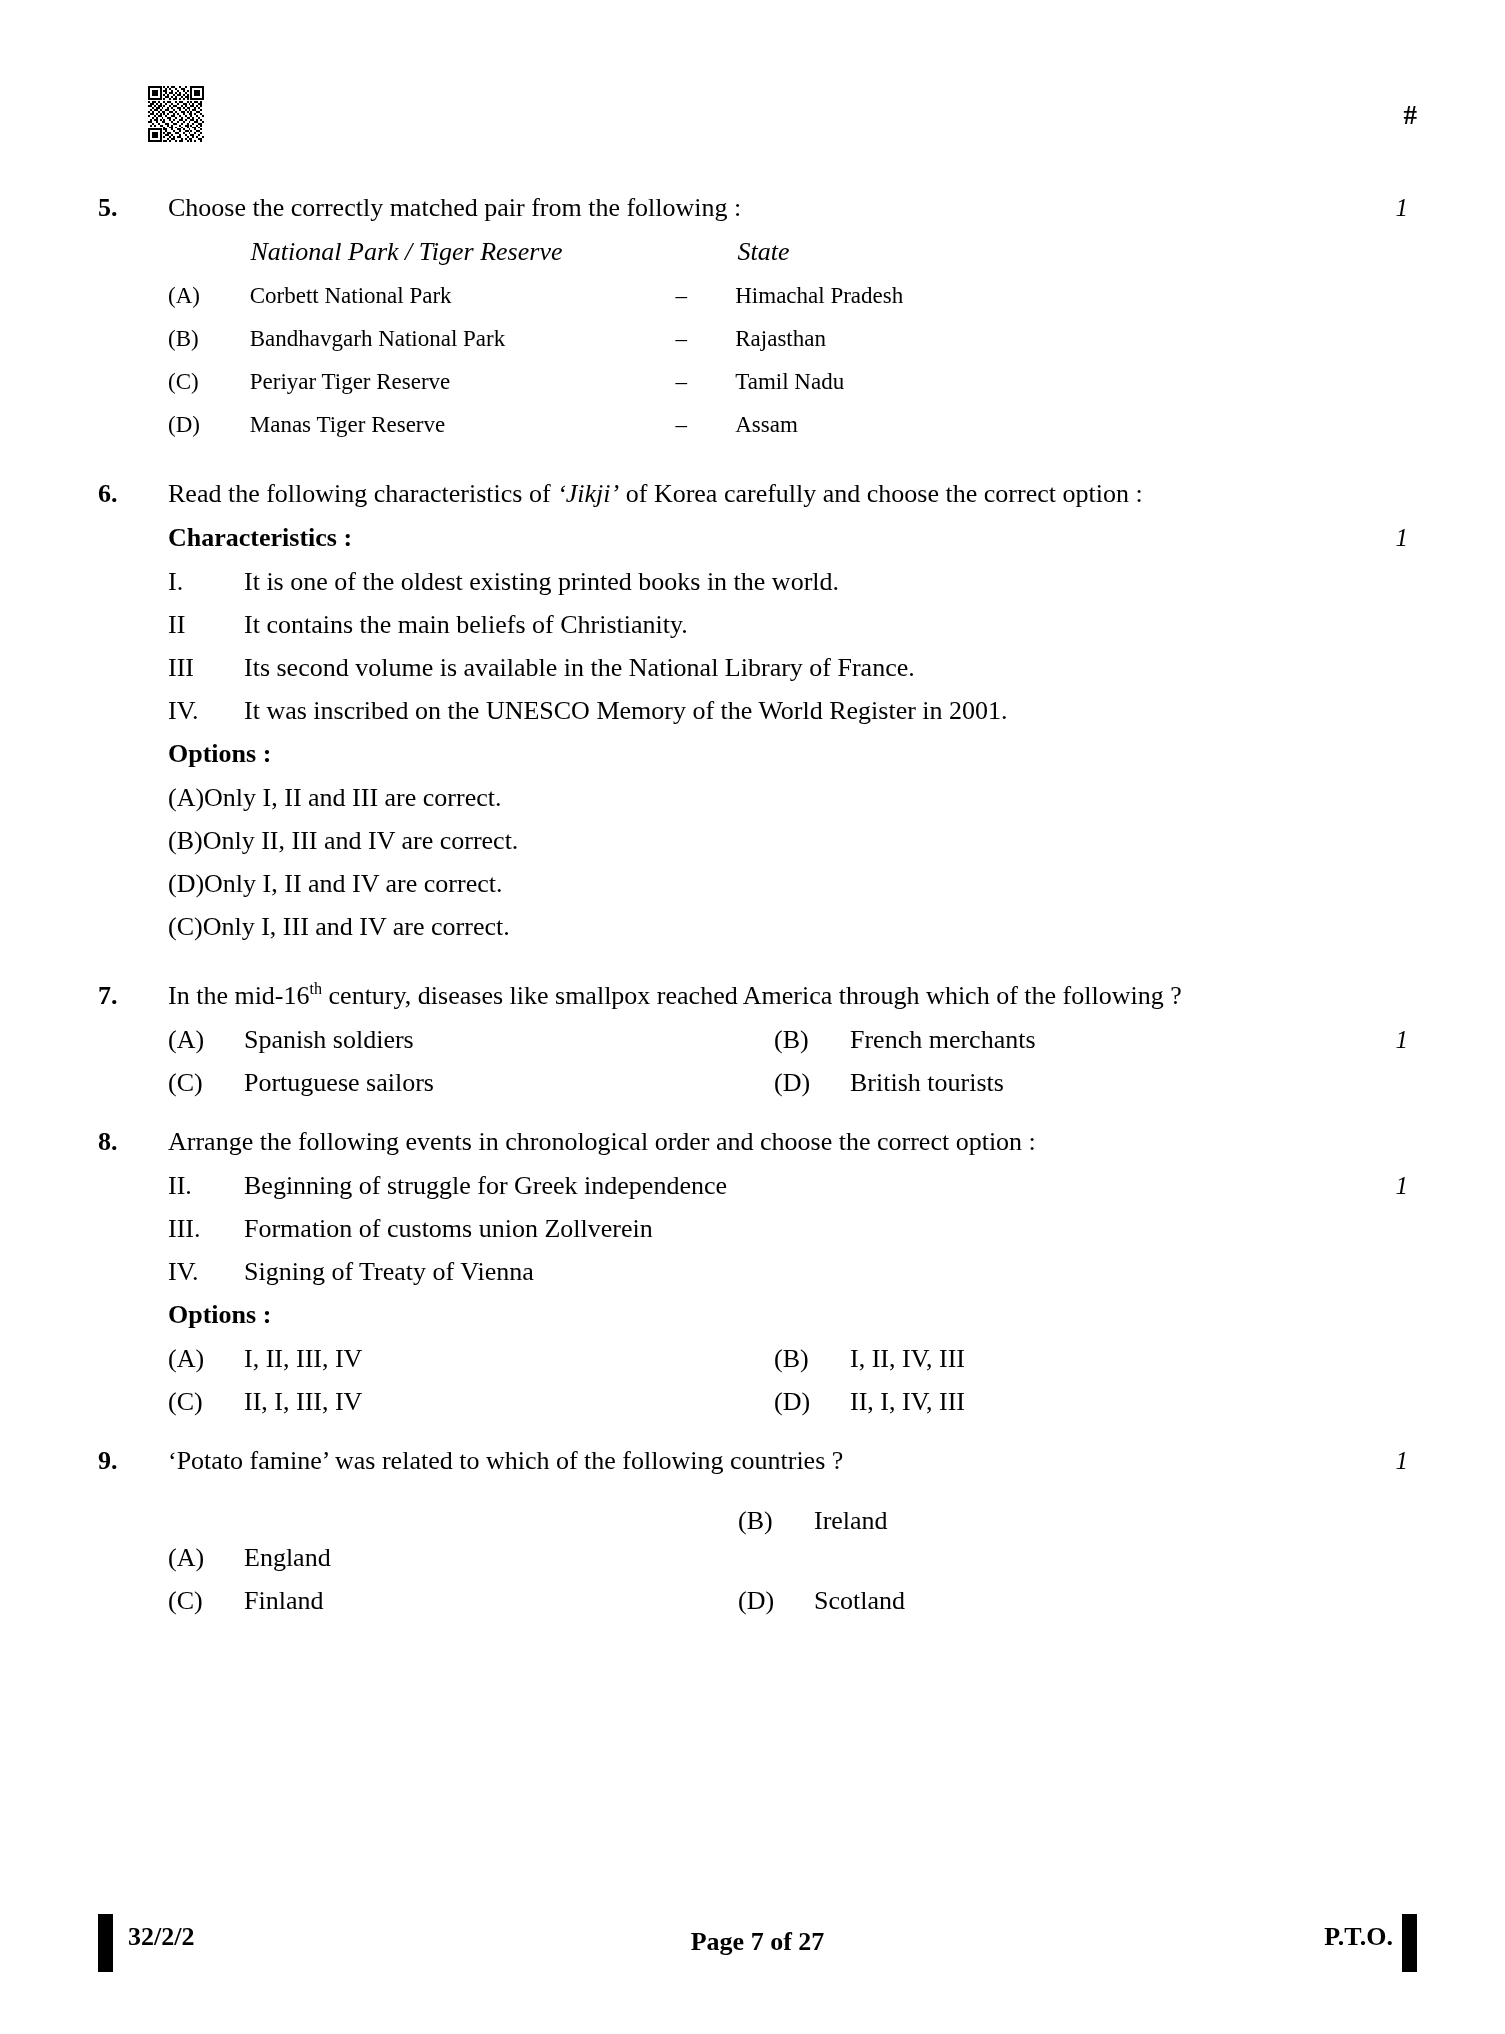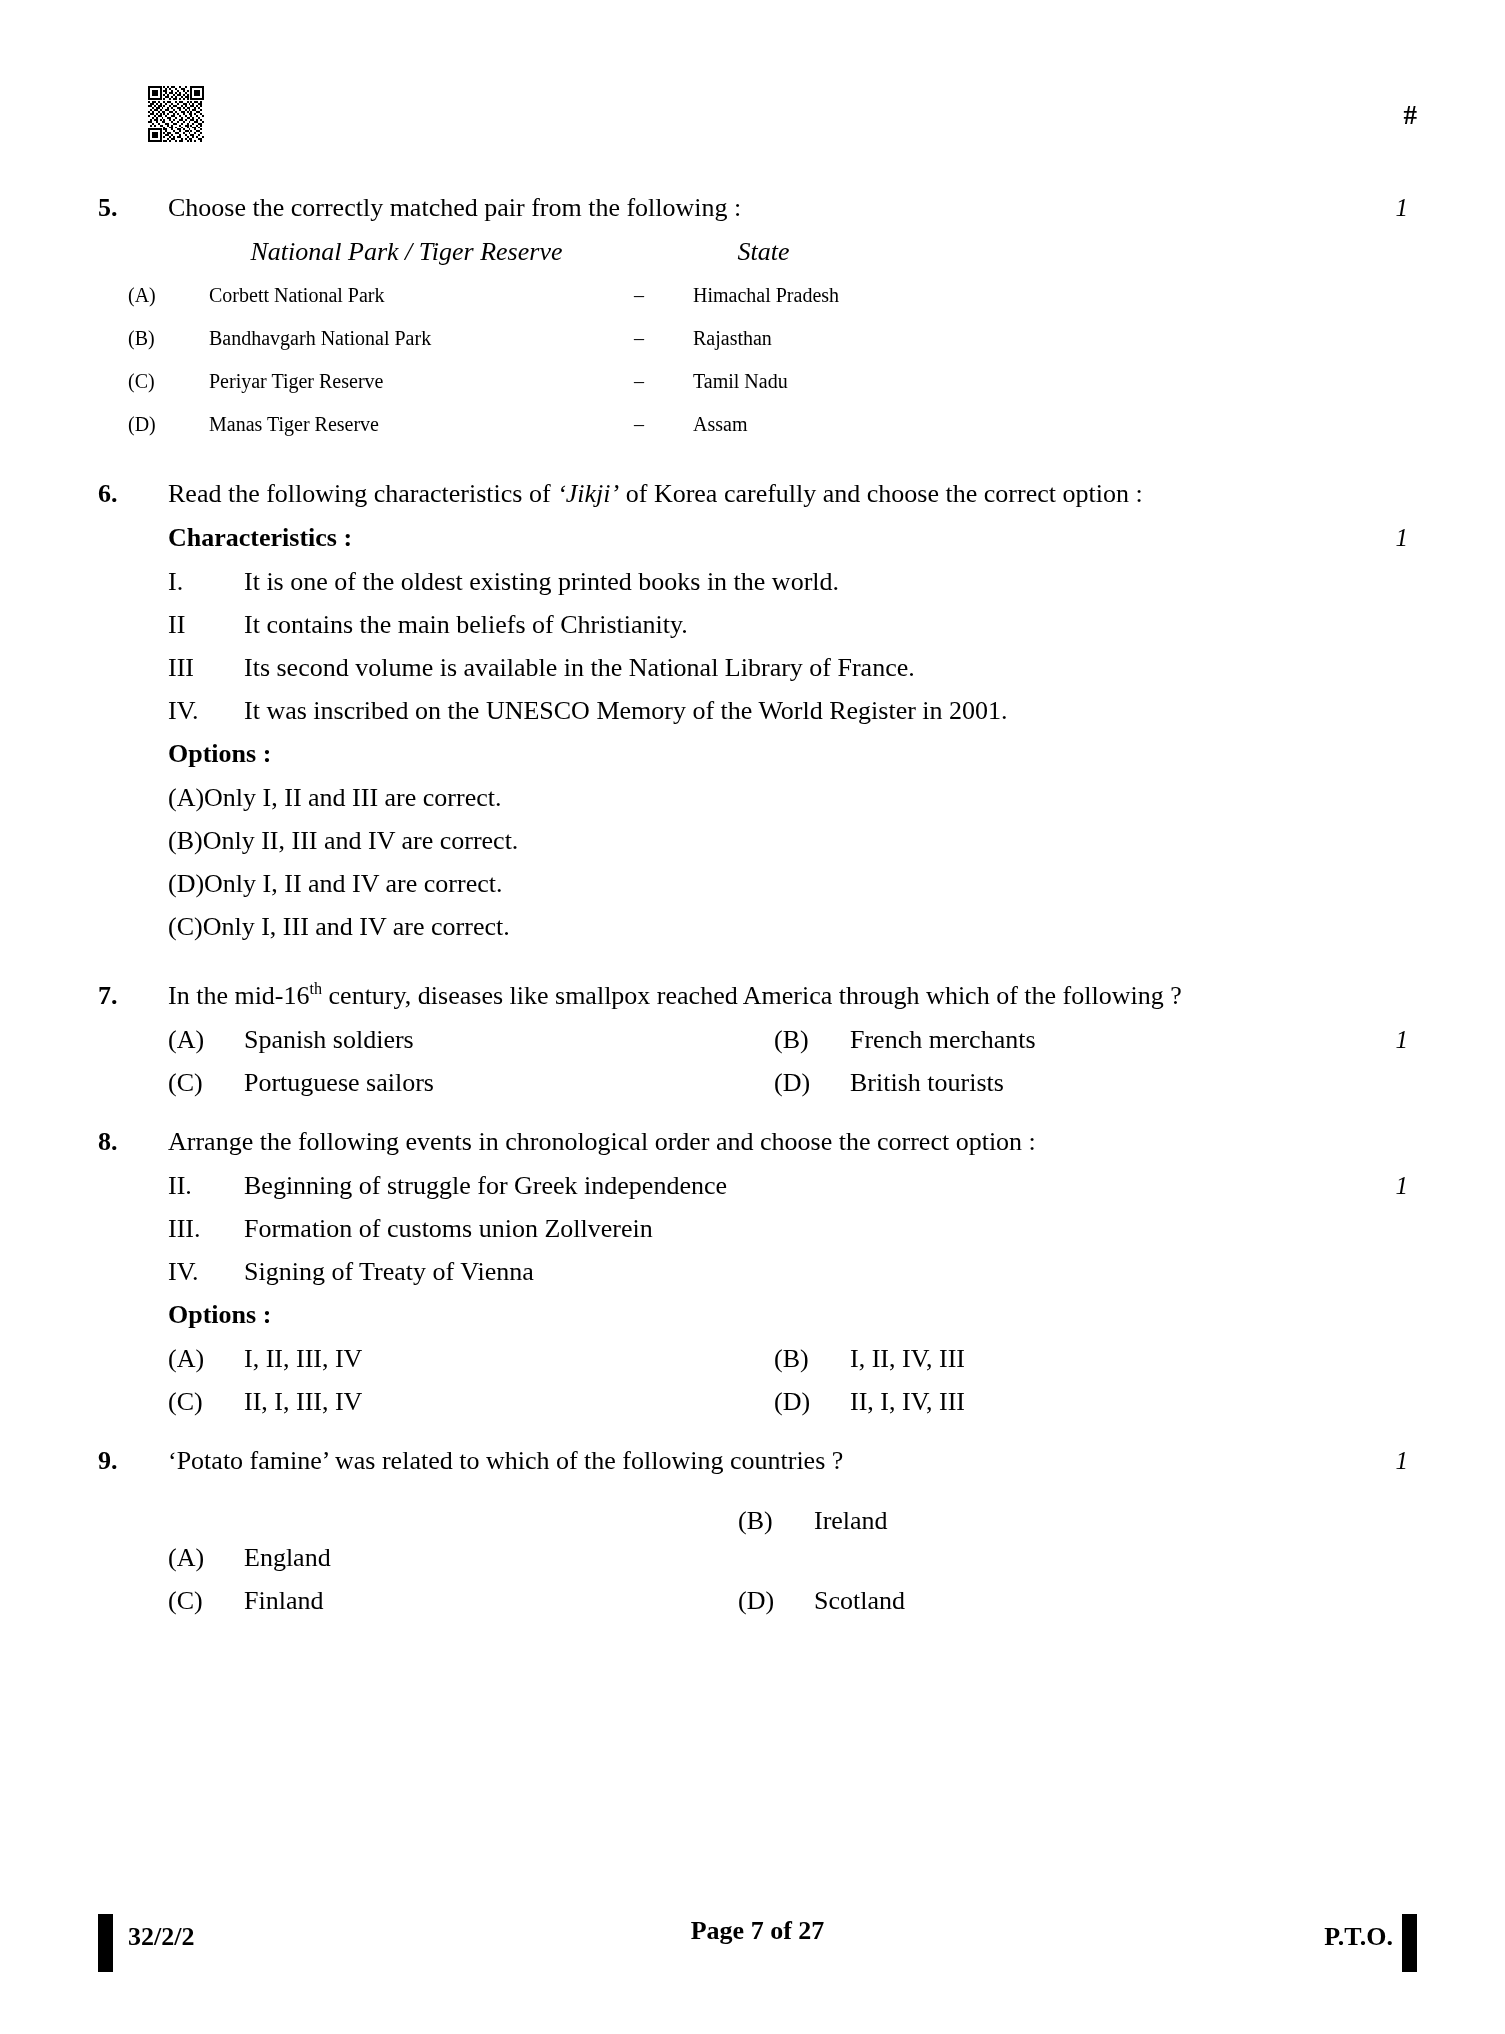--- a/index.html
+++ b/index.html
@@ -117,22 +117,22 @@
     line-height: 44px;
     font-style: italic;
   }
   .pair-head .c1 { display: inline-block; width: 76px; }
   .pair-head .c2 { display: inline-block; width: 420px; }
   .pair-head .c3 { display: inline-block; width: 54px; }
   .pair-head .c4 { display: inline-block; }
 
   .pair-row {
     position: relative;
-    margin-left: 30px;
-    font-size: 20px;
+    margin-left: 70px;
+    font-size: 23px;
     line-height: 43px;
   }
   .pair-row .c1 { display: inline-block; width: 76px; }
   .pair-row .c2 { display: inline-block; width: 420px; }
   .pair-row .c3 { display: inline-block; width: 54px; }
   .pair-row .c4 { display: inline-block; }
 
   
   .roman-row {
     position: relative;
@@ -196,21 +196,21 @@
     position: absolute;
     left: 30px;
     top: 8px;
     font-size: 26px;
     font-weight: 700;
   }
   .footer-page {
     position: absolute;
     left: 0;
     right: 0;
-    top: 2px;
+    top: 13px;
     text-align: center;
     font-size: 26px;
     font-weight: 700;
   }
   .footer-pto {
     position: absolute;
     right: 24px;
     top: 8px;
     font-size: 26px;
     font-weight: 700;

